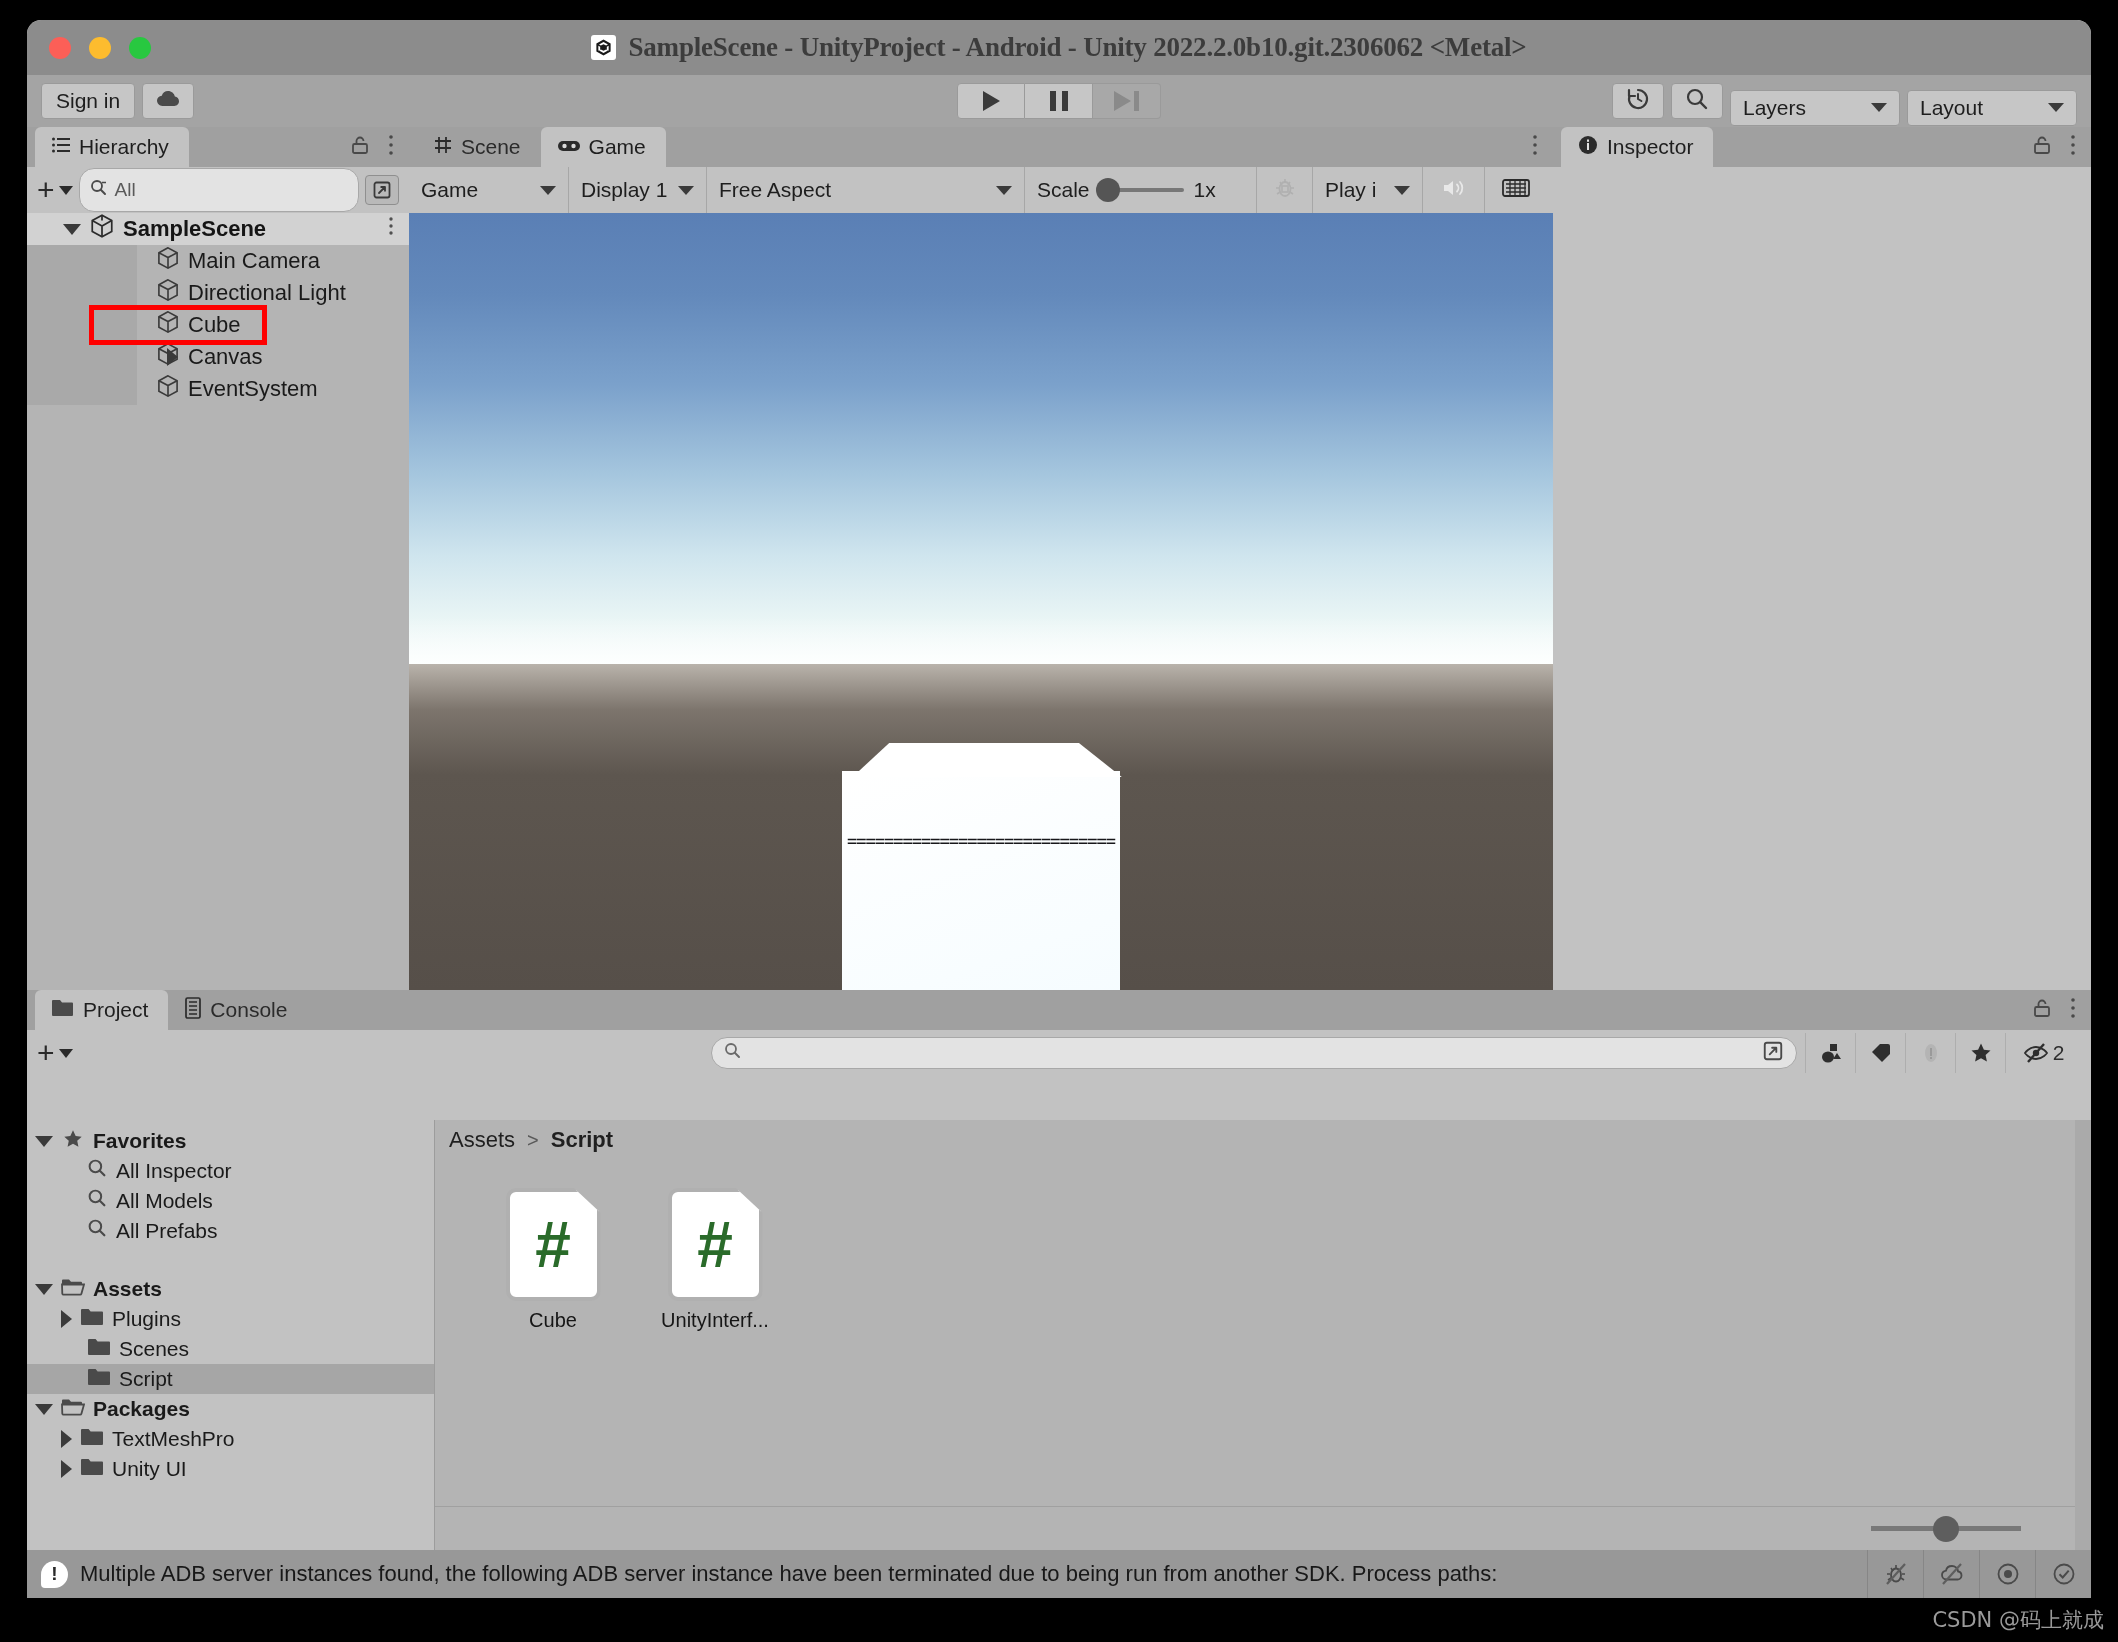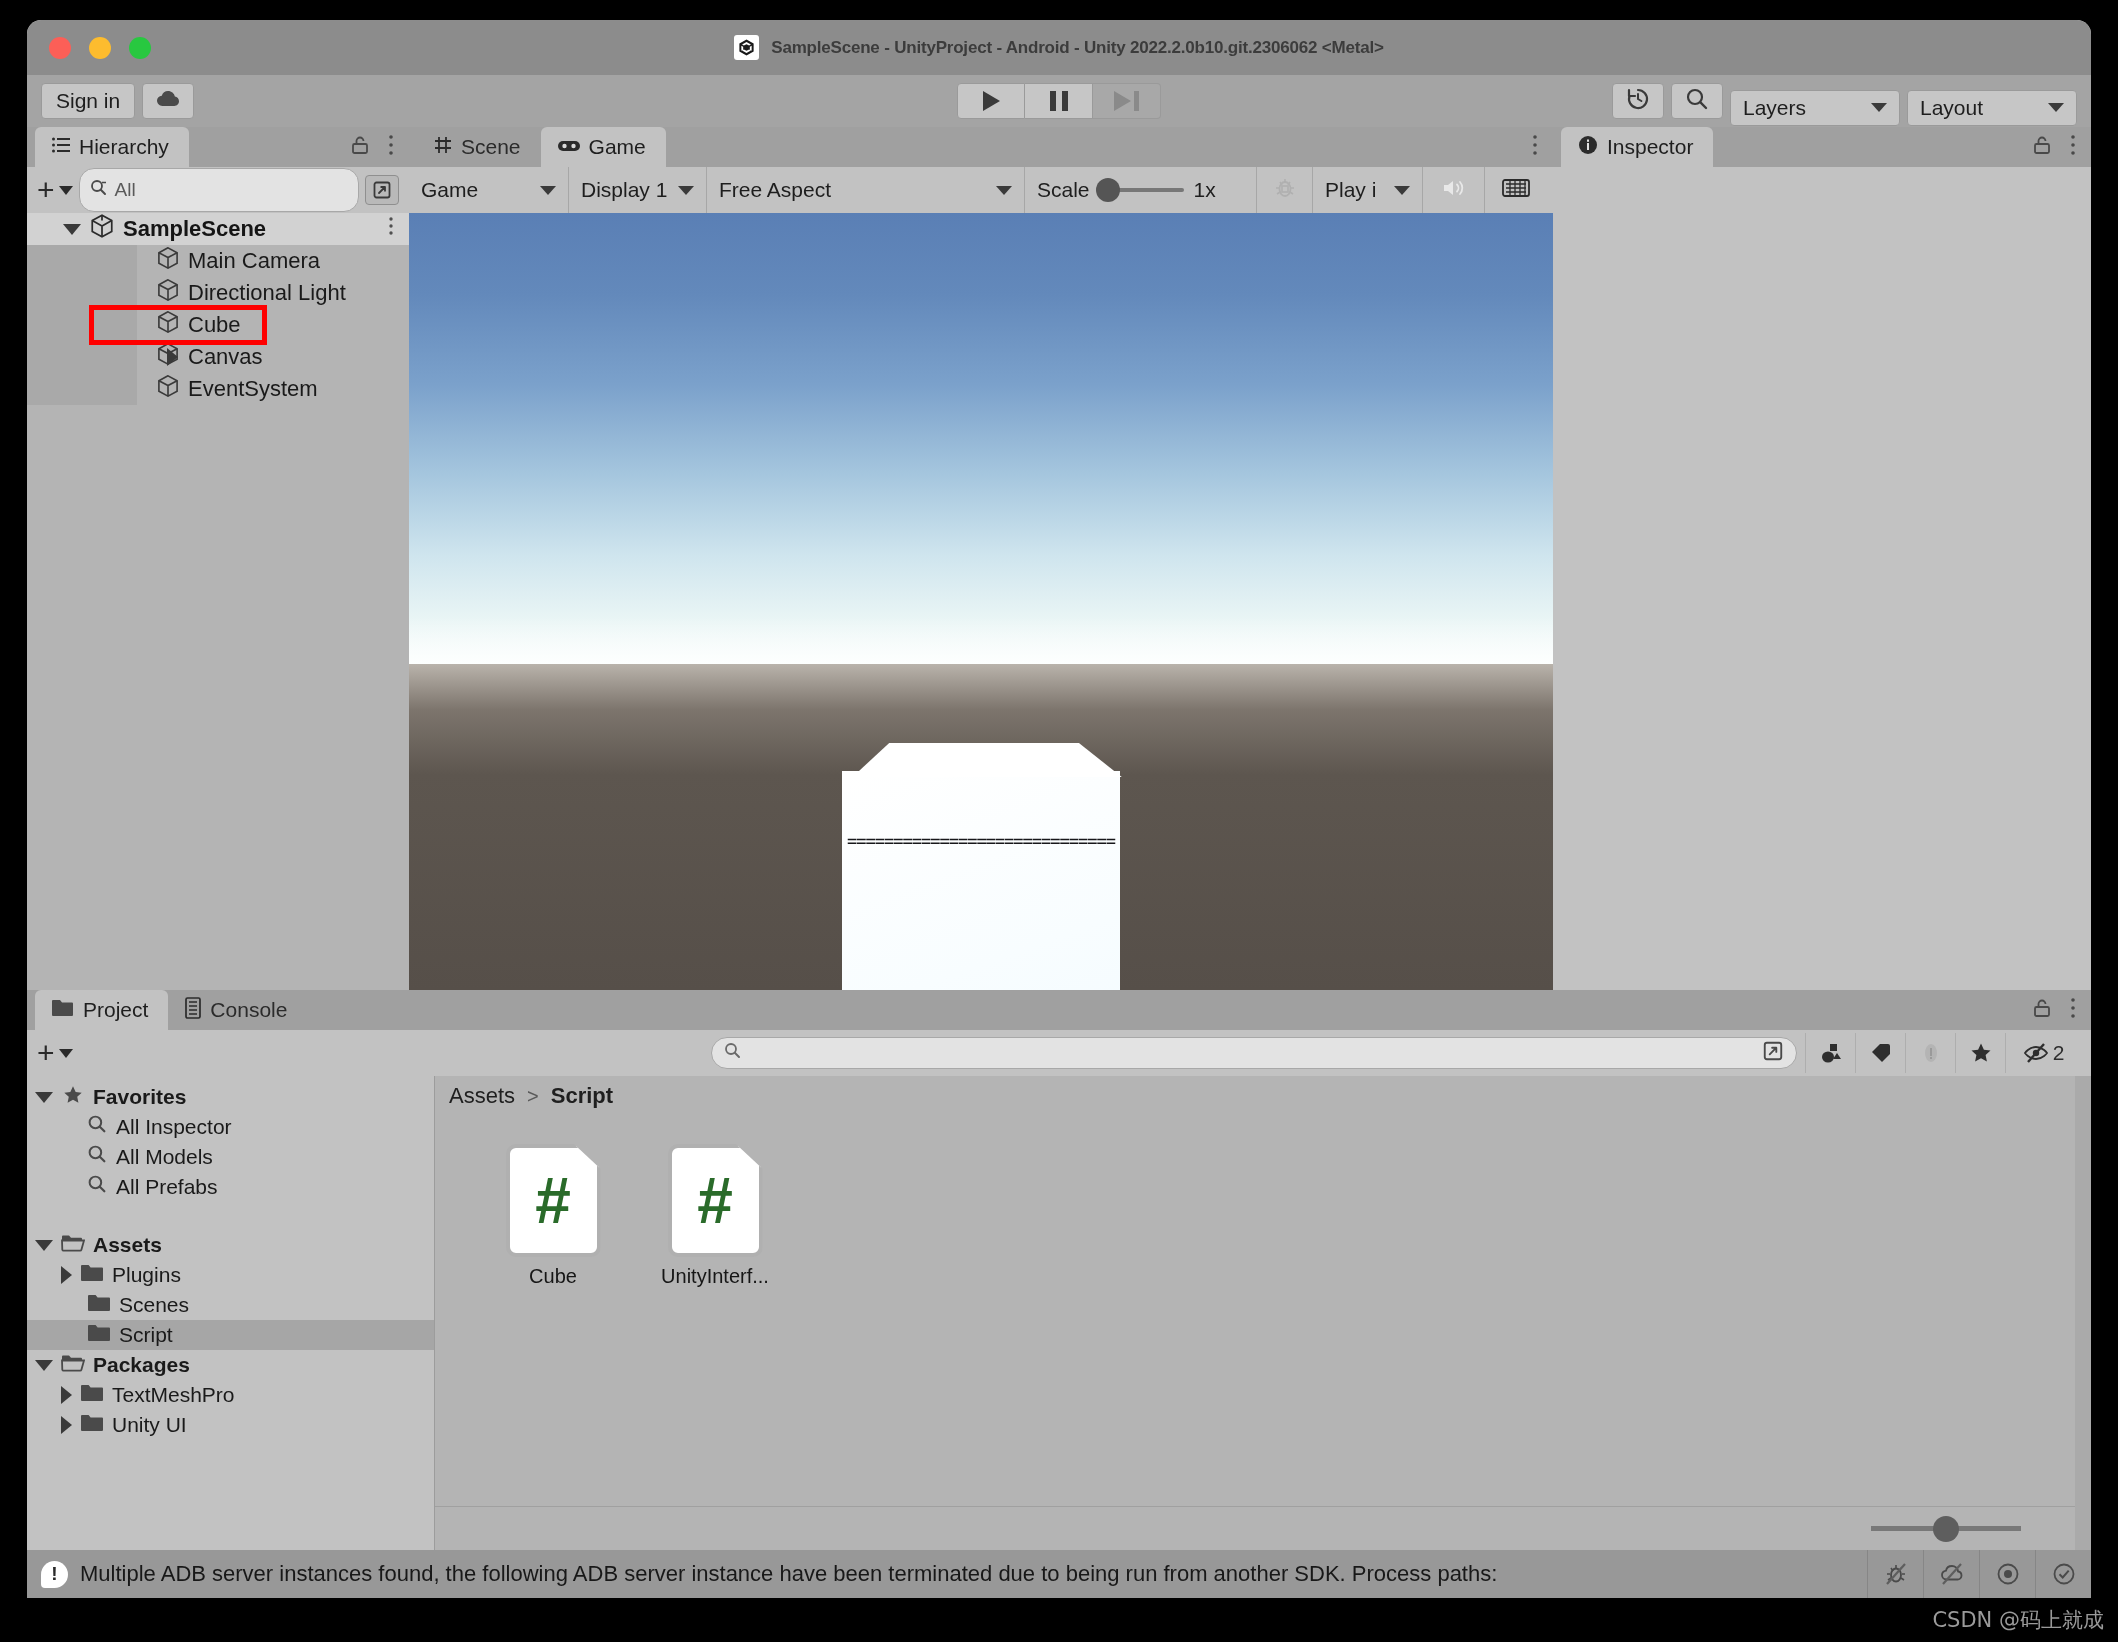--- a/index.html
+++ b/index.html
@@ -43,22 +43,22 @@
     gap: 12px;
   }
   .unity-logo {
     width: 25px; height: 25px; background: #fff;
     border-radius: 3px;
     display: flex; align-items: center; justify-content: center;
     flex: 0 0 auto;
   }
   .unity-logo svg { width: 19px; height: 19px; }
   .title-text {
-    font-size: 17px; font-weight: bold; color: #3c3c3c;
-    letter-spacing: -0.2px; white-space: nowrap;
+    font-size: 27px; font-weight: bold; color: #3c3c3c;
+    letter-spacing: -0.2px; white-space: nowrap; font-family: Liberation Serif, serif;
   }
 
   
   .toolbar {
     height: 52px;
     background: #a4a4a4;
     display: flex; align-items: center;
     padding: 0 14px;
     position: relative;
     flex: 0 0 auto;
@@ -294,21 +294,21 @@
     font-size: 19px; color: #6a6a6a;
     min-width: 0;
   }
   .proj-icons { display: flex; align-items: center; }
   .proj-icon-cell {
     width: 50px; height: 40px;
     display: flex; align-items: center; justify-content: center;
     border-left: 1px solid #aeaeae;
     font-size: 21px; color: #2e2e2e;
   }
-  .proj-split { flex: 1 1 auto; display: flex; min-height: 0; }
+  .proj-split { flex: 1 1 auto; display: flex; min-height: 0; margin-top: 44px; }
   .proj-tree {
     width: 408px; background: #c2c2c2;
     border-right: 1px solid #9c9c9c;
     padding-top: 6px;
     overflow: hidden;
   }
   .tree-row {
     height: 30px; display: flex; align-items: center; gap: 8px;
     font-size: 21px; color: #1a1a1a;
     padding-right: 8px;

